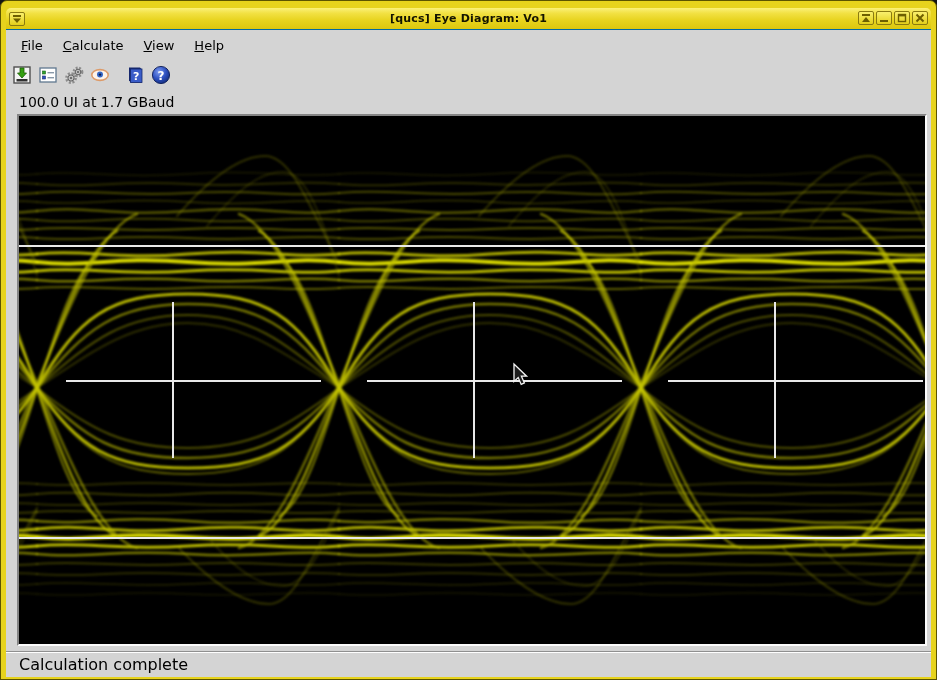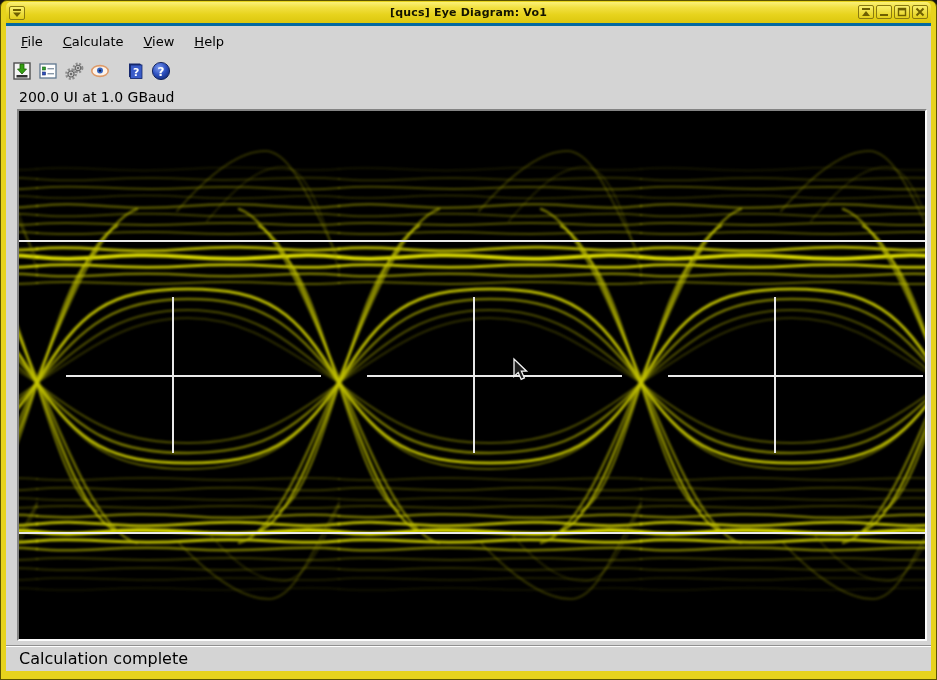--- a/index.html
+++ b/index.html
@@ -3,21 +3,21 @@
 <meta charset="utf-8">
 <style>
   * { margin:0; padding:0; box-sizing:border-box; }
   html,body { width:937px; height:680px; background:#141414; font-family:"DejaVu Sans", sans-serif; overflow:hidden; }
 
   .window{
     position:relative; width:937px; height:680px;
     background:#e7d31d;
     border:1px solid #5c5400;
     border-radius:7px 7px 0 0;
-    padding:1px 5px 5px 5px;
+    padding:7px 5px 5px 5px;
   }
   
   .titlebar{
     position:relative; height:21px;
     background:linear-gradient(#fbf179 0%, #f2e143 25%, #e7d31d 60%, #dcc70e 100%);
     border-radius:5px 5px 0 0;
     display:flex; align-items:center;
   }
   .title-text{
     position:absolute; left:0; right:0; text-align:center;
@@ -30,21 +30,21 @@
     display:inline-flex; align-items:center; justify-content:center;
     padding:0; cursor:default;
   }
   .tb-left{ margin-left:3px; z-index:2; }
   .tb-right{ position:absolute; right:2px; top:3px; display:flex; }
   .tb-btn svg{ display:block; }
 
   
   .content{
     height:648px; background:#d4d4d4;
-    border-top:3px solid #0369a1;
+    border-top:1px solid #0369a1;
     display:flex; flex-direction:column;
   }
   .menubar{
     height:32px; display:flex; align-items:center; padding-left:5px;
     font-size:13px; color:#000;
   }
   .menu-item{ padding:6px 10px; cursor:default; }
   .menu-item u{ text-decoration:underline; }
 
   .toolbar{ height:30px; display:flex; align-items:center; padding-left:4px; }
@@ -175,21 +175,21 @@
                 <stop offset="100%" stop-color="#122a78"></stop>
             </radialGradient>
           </defs>
           <circle cx="10" cy="10" r="8.6" fill="url(#sphere)" stroke="#0c1c56" stroke-width="0.9"></circle>
           <text x="10" y="14.6" font-size="12" font-weight="bold" fill="#ffffff" text-anchor="middle" font-family="DejaVu Sans, sans-serif">?</text>
         </svg>
       </button>
     </div>
 
     <div class="infobar">
-      <span>200.0 UI at 1.0 GBaud</span>
+      <span>100.0 UI at 1.7 GBaud</span>
     </div>
 
     <div class="plot-wrap">
       <div class="plot-frame">
         <svg id="eye-svg" width="906" height="528" viewBox="0 0 906 528">
           <defs>
             <filter id="soften" x="-5%" y="-5%" width="110%" height="110%">
               <feGaussianBlur stdDeviation="0.85"></feGaussianBlur>
             </filter>
 

